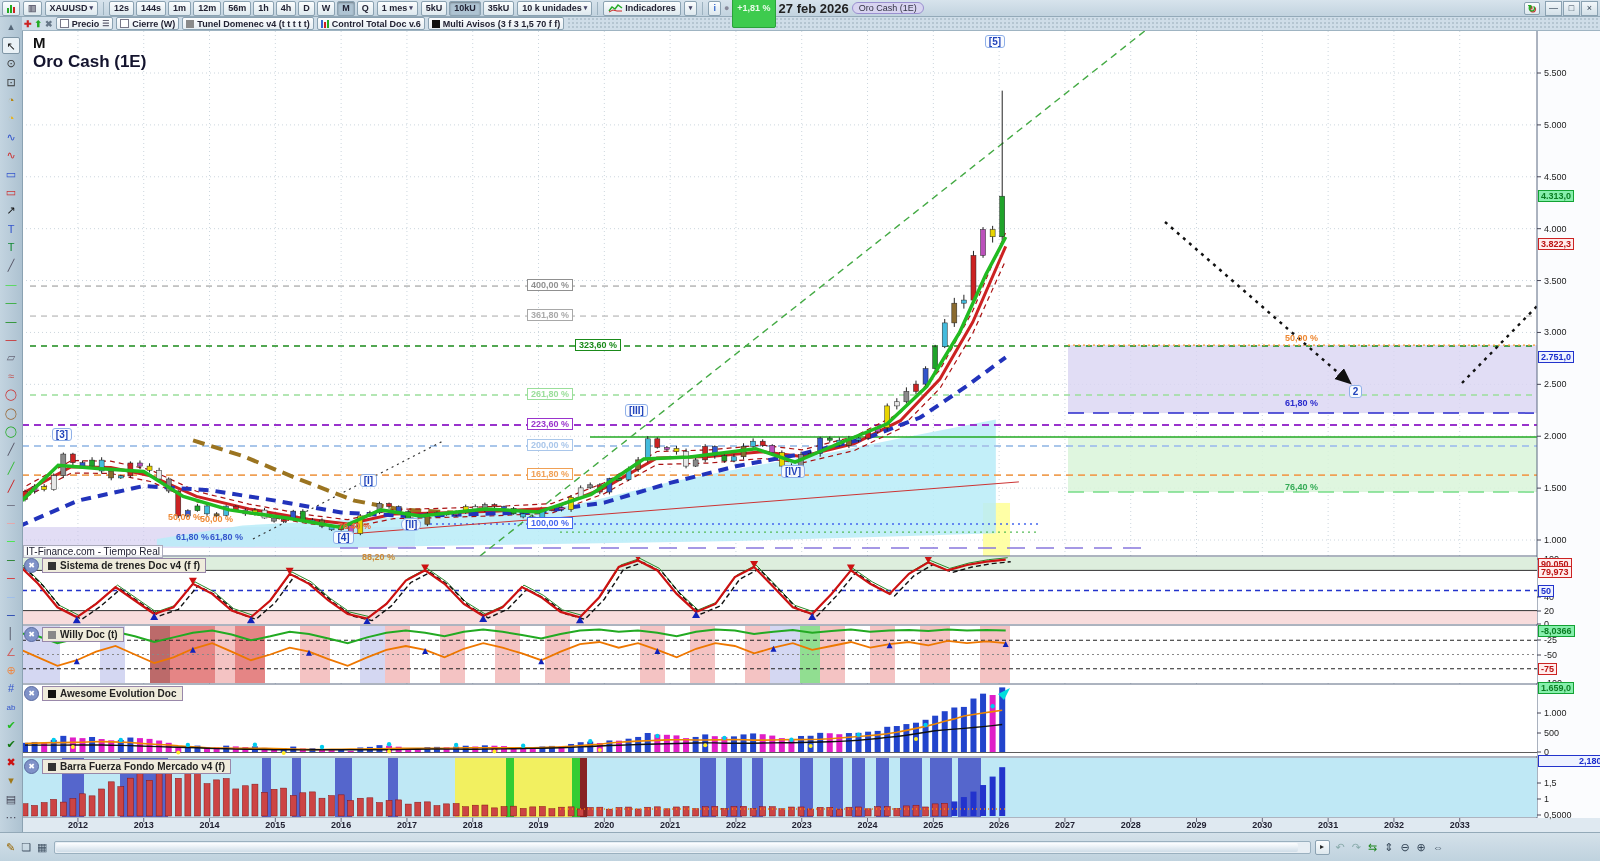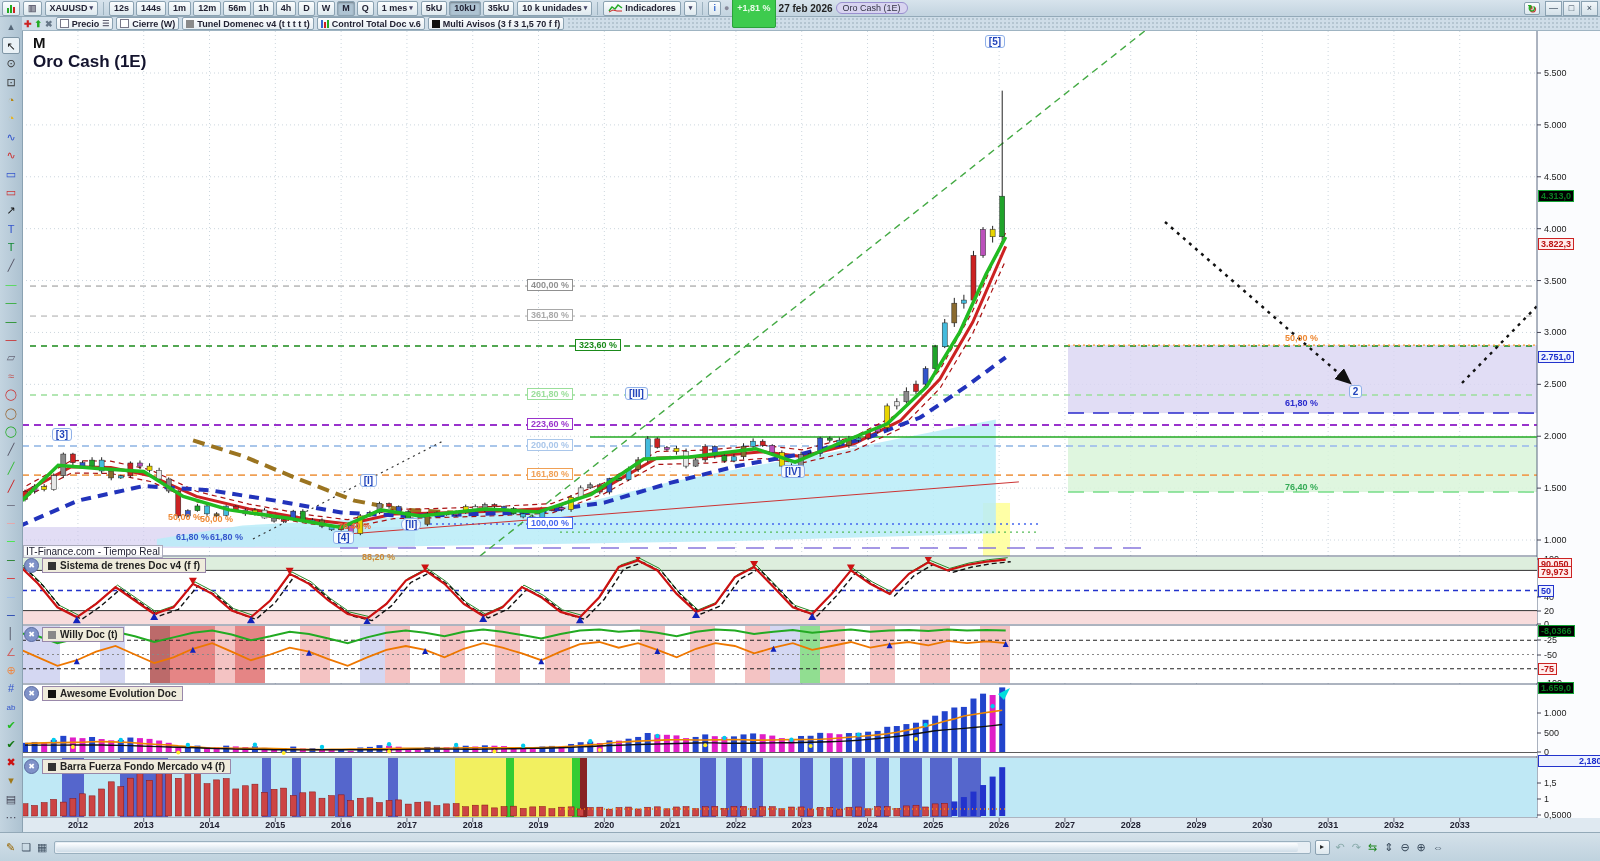--- a/index.html
+++ b/index.html
@@ -28,21 +28,21 @@
   .rail-ic{width:18px;height:17px;line-height:17px;text-align:center;font-size:11px;margin-top:1.4px;border-radius:2px;cursor:default;}
   .rail-ic.sel{background:#e9f1f6;border:1px solid #7f96a6;box-sizing:border-box;}
   
   .ov{position:absolute;z-index:12;}
   .chart-title-tf{font-size:15px;font-weight:bold;color:#111;}
   .chart-title{font-size:17px;font-weight:bold;color:#14142e;}
   .fiblabel{font-size:9px;font-weight:bold;background:#fff;border:1px solid;padding:0px 3px;white-space:nowrap;}
   .wavebox{font-size:10px;font-weight:bold;color:#2244bb;background:rgba(250,252,255,.92);border:1px solid #8fb0e8;border-radius:3px;padding:0 3px;}
   .pct{font-size:9px;font-weight:bold;white-space:nowrap;}
   .badge{font-size:9px;font-weight:bold;border:1px solid;padding:0 2px;white-space:nowrap;background:#fff;}
-  .badge.green{background:#000000;border-color:#12a233;color:#0a7d22;}
+  .badge.green{background:#86efac;border-color:#12a233;color:#0a7d22;}
   .badge.red{background:#ffecec;border-color:#cc2222;color:#bb1111;}
   .badge.blue{background:#eef2ff;border-color:#2233cc;color:#1a2bcc;}
   .panelhdr{display:flex;align-items:center;gap:3px;z-index:14;}
   .ph-close{width:13px;height:13px;border-radius:50%;background:#7f92c8;color:#fff;font-size:8px;line-height:13px;text-align:center;border:1px solid #5a6aa0;}
   .ph-chip{display:flex;align-items:center;gap:4px;background:#efecdc;border:1px solid #98a;padding:1px 5px;font-size:10px;font-weight:bold;color:#222;}
   .watermark{font-size:10px;color:#223;background:rgba(255,255,255,.75);padding:0 2px;border:1px solid #aab;}
   
   .statusbar{position:absolute;left:0;top:832px;width:1600px;height:29px;background:linear-gradient(#d4e1ea,#bfd2de);
              border-top:1px solid #93a9b8;display:flex;align-items:center;gap:4px;padding:0 4px;box-sizing:border-box;z-index:30;}
   .sb-ic{font-size:11px;color:#456;padding:0 2px;}
@@ -106,21 +106,21 @@
         </svg>
       <span>Indicadores</span>
       </span>
     <span class="tb-btn">
         <span class="caret">▾</span>
       </span>
     <span class="tb-sep"></span>
     <span class="tb-btn" style="color:#3366cc">i</span>
     <span style="color:#889;font-size:9px">●</span>
     <span style="background:#3ecb4e;color:#eafcea;font-weight:bold;font-size:9px;padding:14px 4px;border-radius:2px;border:1px solid #2aa23a">+1,81 %</span>
-    <b style="font-size:10px">27 feb 2026</b>
+    <b style="font-size:13px">27 feb 2026</b>
     <span style="background:#d8d4f0;border:1px solid #9a90d0;border-radius:7px;padding:0 6px;font-size:9px;color:#334">Oro Cash (1E)</span>
     <span style="flex:1"></span>
     <span style="color:#2a2;font-weight:bold;border:1px solid #8ba2b2;border-radius:2px;padding:0 3px;background:linear-gradient(#fbfdfe,#dde8ee);text-shadow:1px 1px 0 #c33">↻</span>
     <span class="winbtns">
       <span class="winbtn">—</span>
       <span class="winbtn">□</span>
       <span class="winbtn">×</span>
     </span>
   </div>
 
@@ -948,21 +948,21 @@
       <div class="ov fiblabel" style="left: 527px; top: 339.043px; color: rgb(26, 138, 26); border-color: rgb(26, 138, 26); margin-left: 48px;">323,60 %</div>
       <div class="ov fiblabel" style="left: 527px; top: 388.025px; color: rgb(154, 222, 154); border-color: rgb(154, 222, 154);">261,80 %</div>
       <div class="ov fiblabel" style="left: 527px; top: 418.016px; color: rgb(153, 51, 204); border-color: rgb(153, 51, 204);">223,60 %</div>
       <div class="ov fiblabel" style="left: 527px; top: 438.979px; color: rgb(169, 198, 234); border-color: rgb(169, 198, 234);">200,00 %</div>
       <div class="ov fiblabel" style="left: 527px; top: 468.036px; color: rgb(240, 160, 85); border-color: rgb(240, 160, 85);">161,80 %</div>
       <div class="ov fiblabel" style="left: 527px; top: 517.018px; color: rgb(68, 102, 238); border-color: rgb(68, 102, 238);">100,00 %</div>
       <div class="ov wavebox" style="left: 51.822px; top: 428.224px;">[3]</div>
       <div class="ov wavebox" style="left: 333.446px; top: 530.962px;">[4]</div>
       <div class="ov wavebox" style="left: 359.766px; top: 473.885px;">[I]</div>
       <div class="ov wavebox" style="left: 401.22px; top: 517.99px; border-radius: 6px;">[II]</div>
-      <div class="ov wavebox" style="left: 624.94px; top: 387px;">[III]</div>
+      <div class="ov wavebox" style="left: 624.94px; top: 404px;">[III]</div>
       <div class="ov wavebox" style="left: 780.886px; top: 464.546px;">[IV]</div>
       <div class="ov wavebox" style="left: 984.866px; top: 34.913px;">[5]</div>
       <div class="ov wavebox" style="left: 1019.74px; top: 17px;">1</div>
       <div class="ov wavebox" style="left: 1348.74px; top: 385.157px;">2</div>
       <div class="ov pct" style="left: 168px; top: 512px; color: rgb(238, 136, 51);">50,00 %</div>
       <div class="ov pct" style="left: 200px; top: 514px; color: rgb(238, 136, 51);">50,00 %</div>
       <div class="ov pct" style="left: 176px; top: 532px; color: rgb(51, 85, 204);">61,80 %</div>
       <div class="ov pct" style="left: 210px; top: 532px; color: rgb(51, 85, 204);">61,80 %</div>
       <div class="ov pct" style="left: 338px; top: 521px; color: rgb(238, 102, 51);">76,40 %</div>
       <div class="ov pct" style="left: 362px; top: 552px; color: rgb(204, 136, 51);">88,20 %</div>

